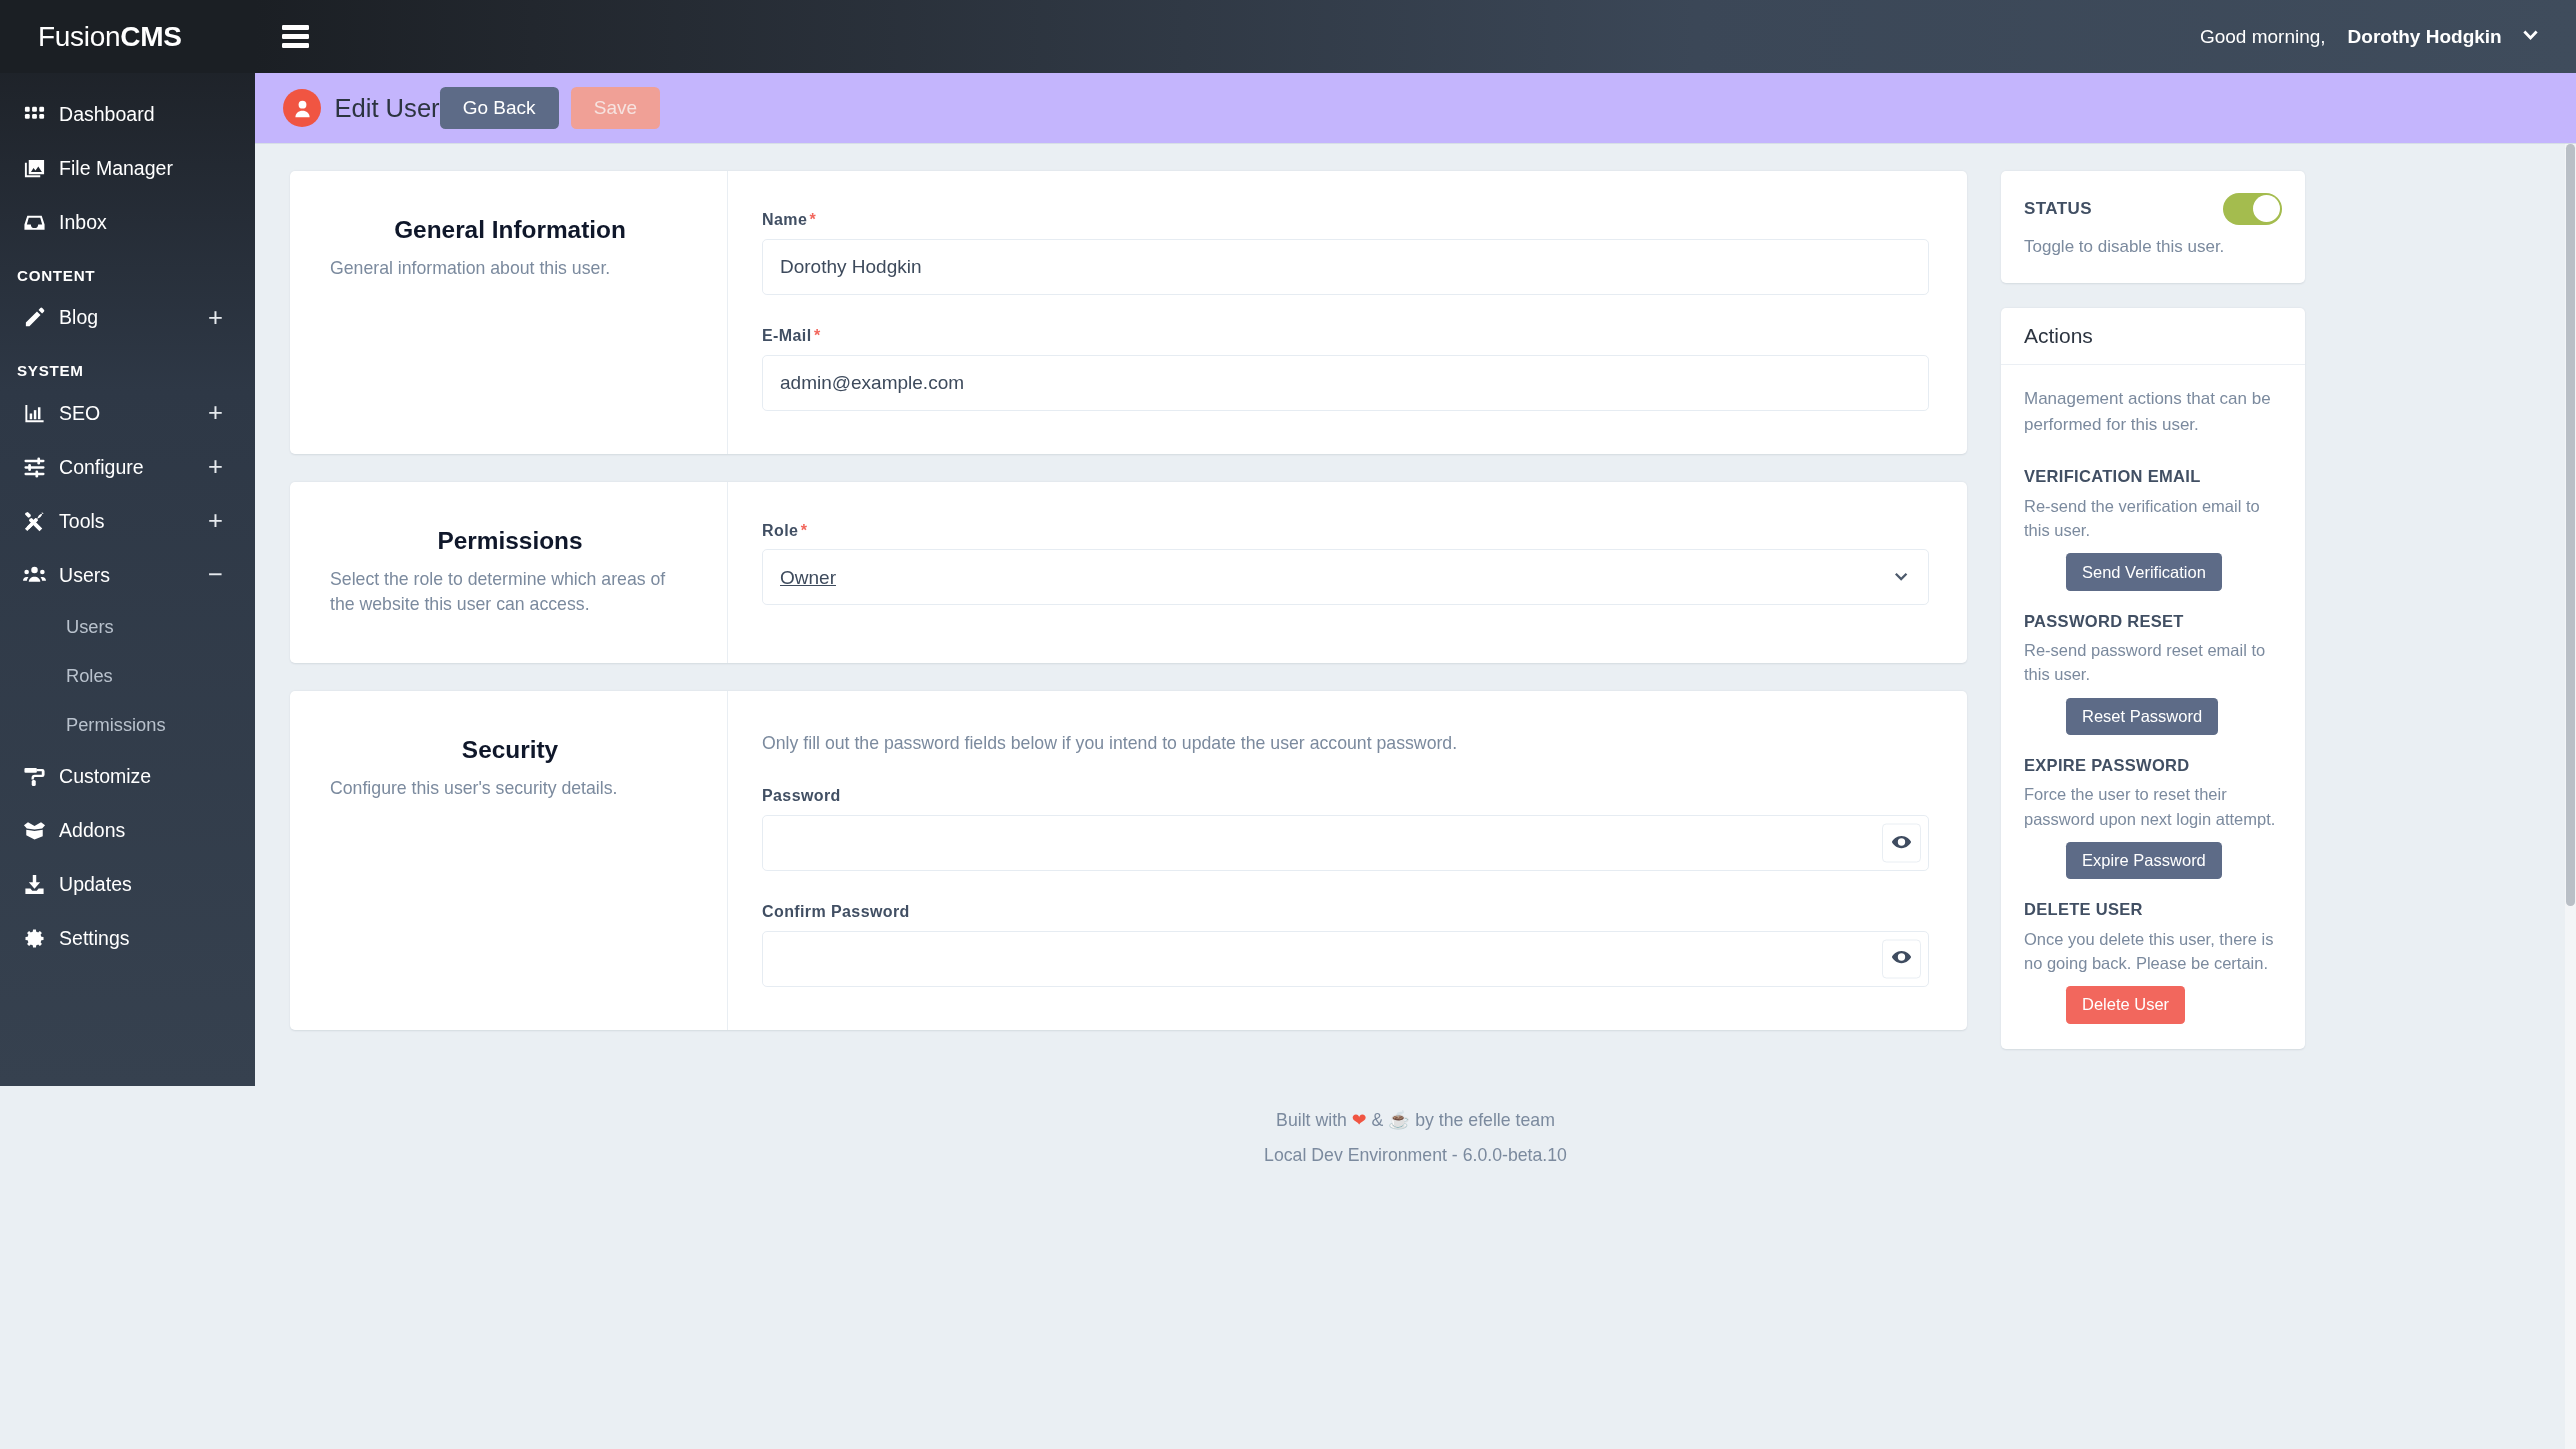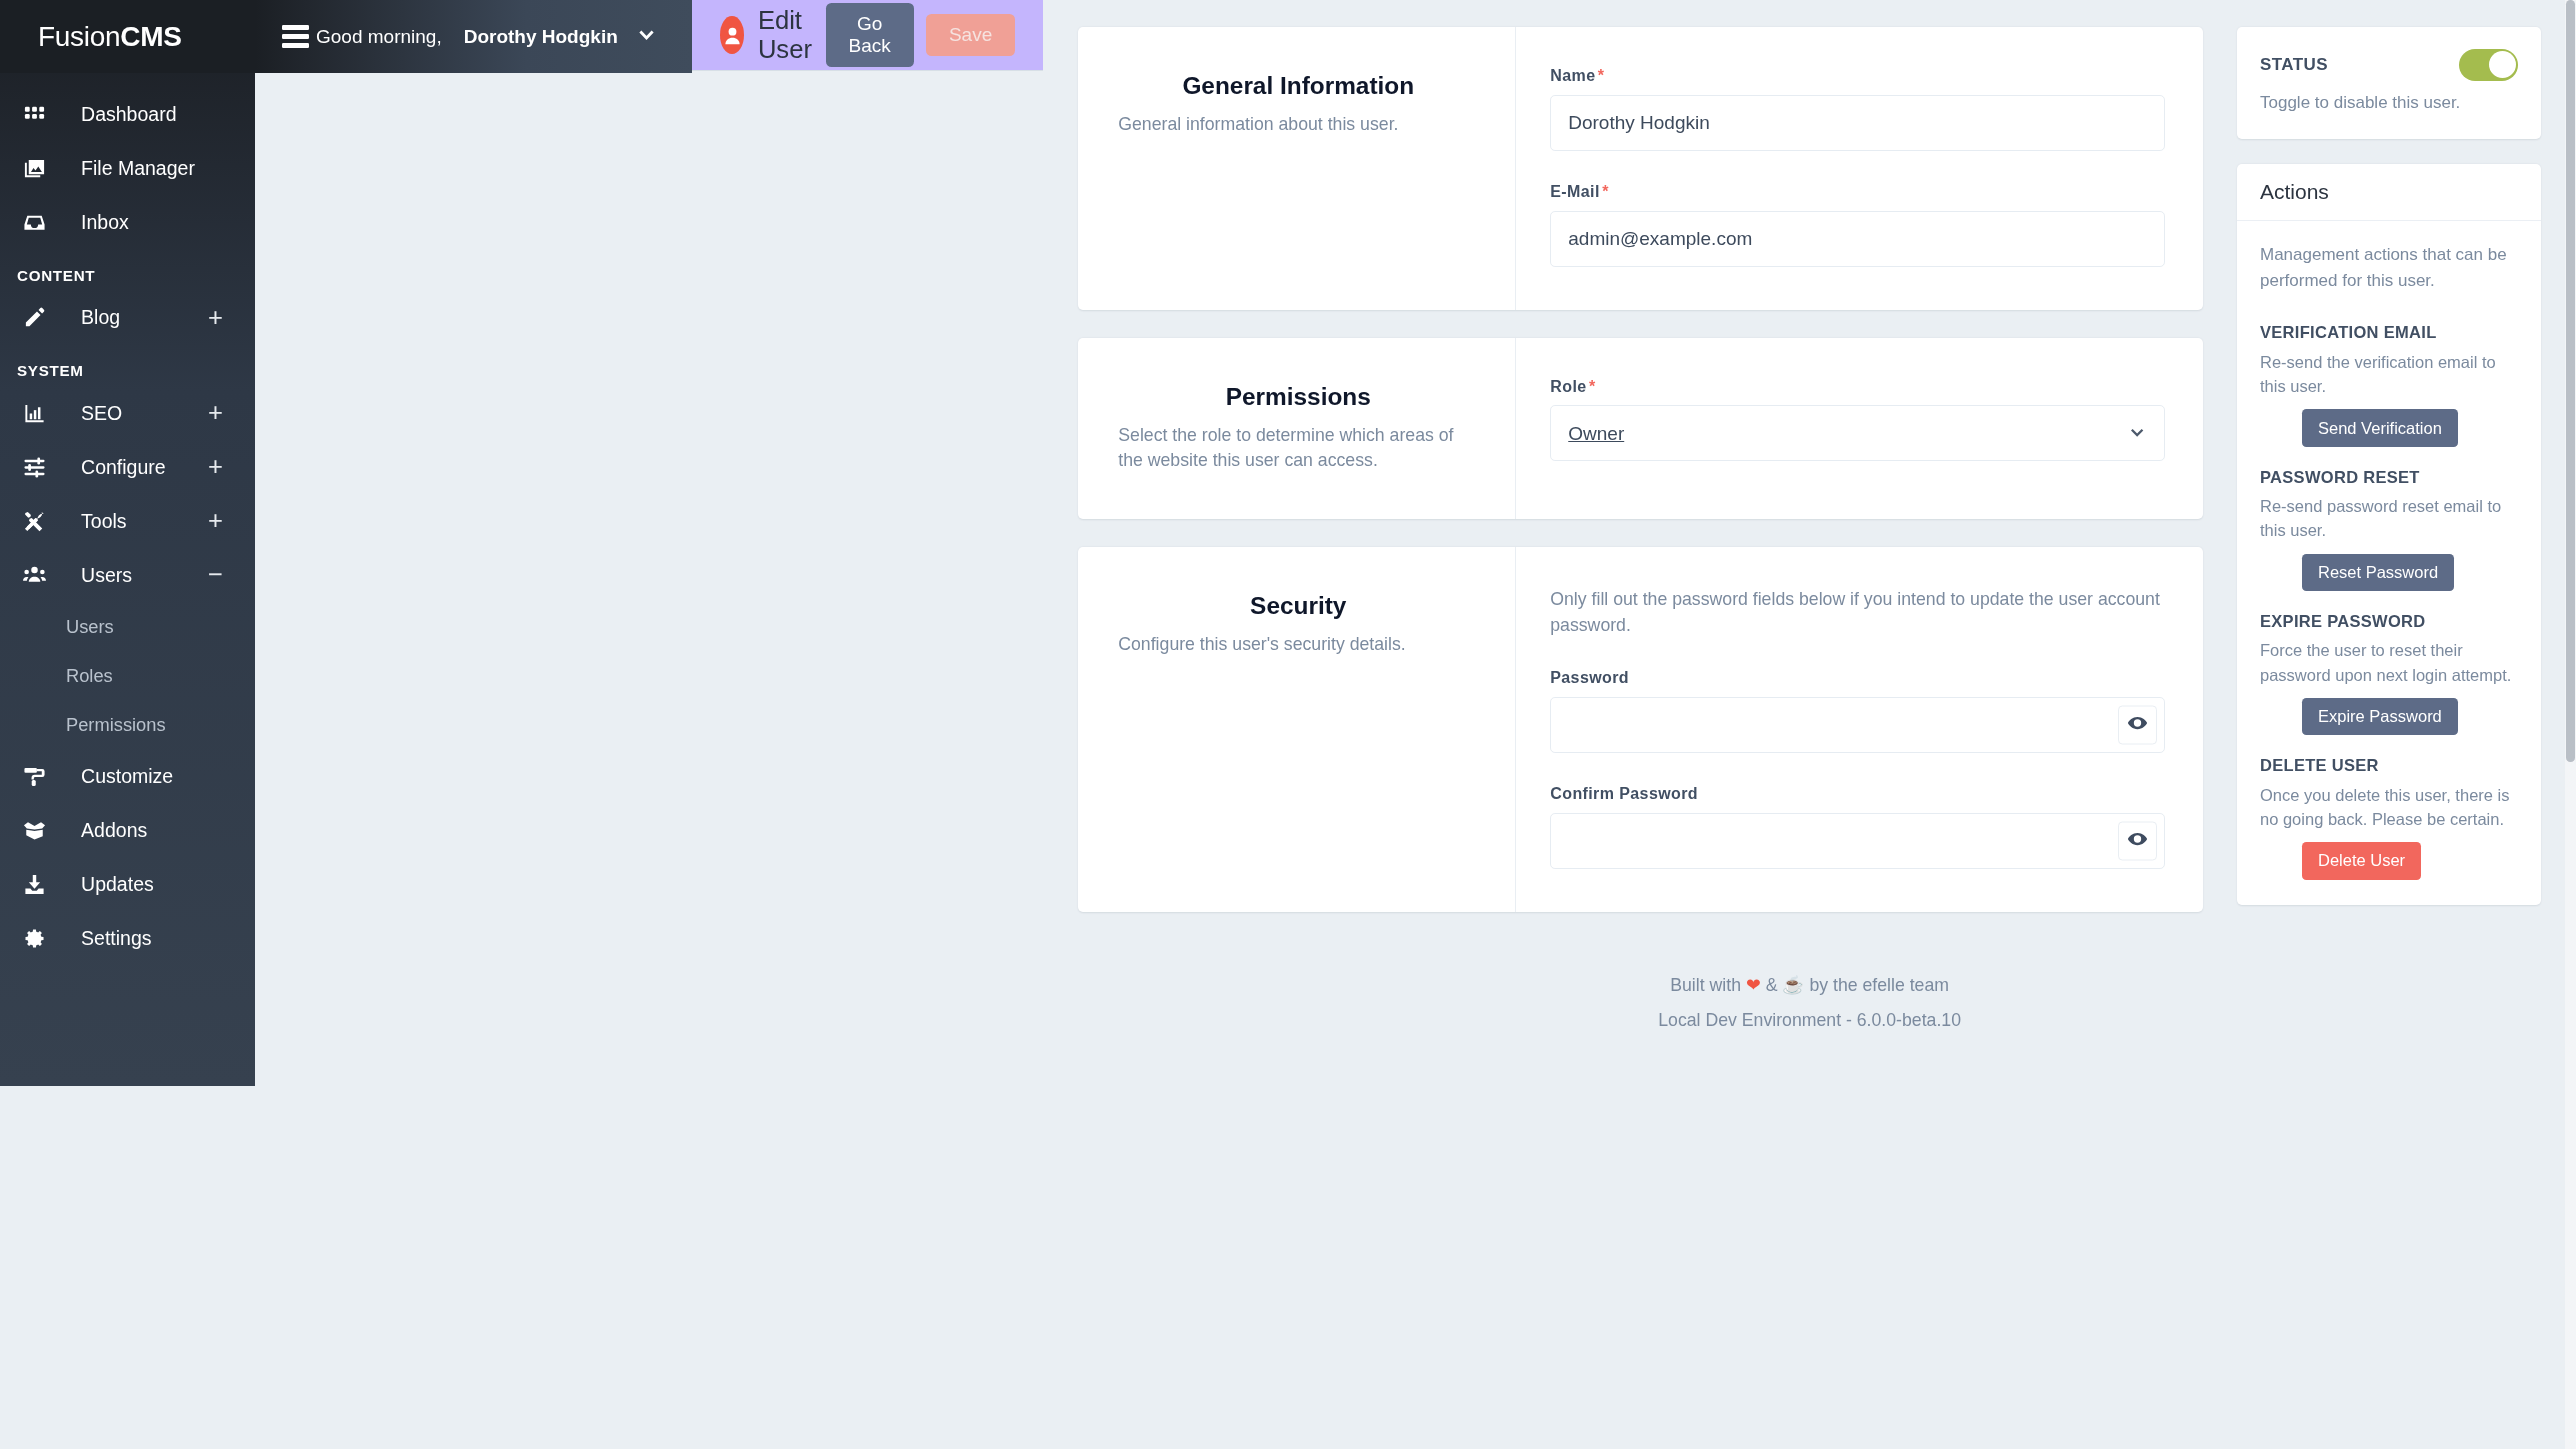--- a/index.html
+++ b/index.html
@@ -23,21 +23,20 @@
     font-size: 28px; letter-spacing: -0.3px;
   }
   #brand .light { font-weight: 300; color: #fff; }
   #brand .bold { font-weight: 700; color: #fff; }
 
   .nav-list { padding-top: 14.6px; }
   .nav-item {
     display: flex; align-items: center;
     height: 54px; padding: 0 29px 0 16px;
     cursor: pointer;
-    gap: 22px;
   }
   .nav-icon {
     width: 37px; flex: 0 0 37px;
     display: flex; align-items: center; justify-content: center;
   }
   .nav-icon svg { width: 23px; height: 23px; fill: #ffffff; }
   .nav-label {
     font-size: 19.5px; color: #ffffff; font-weight: 400;
     margin-left: 6.1px; flex: 1 1 auto; white-space: nowrap;
   }
@@ -51,21 +50,21 @@
   }
   .nav-sub {
     display: flex; align-items: center; height: 49px;
     padding-left: 66px; font-size: 18.3px; color: #b9c2cd;
     cursor: pointer;
   }
 
   
   #right {
     flex: 1 1 auto; height: 1449px;
-    display: flex; flex-direction: row; position: relative;
+    display: flex; flex-direction: column; position: relative;
     background: #eaeff3;
   }
 
   
   #topbar {
     height: 73px; flex: 0 0 73px;
     background: linear-gradient(90deg, #1b1f24 0%, #22272e 12%, #3b4757 62%, #3f4c5c 100%);
     display: flex; align-items: center; justify-content: space-between;
     padding: 0 35px 0 27px;
   }

